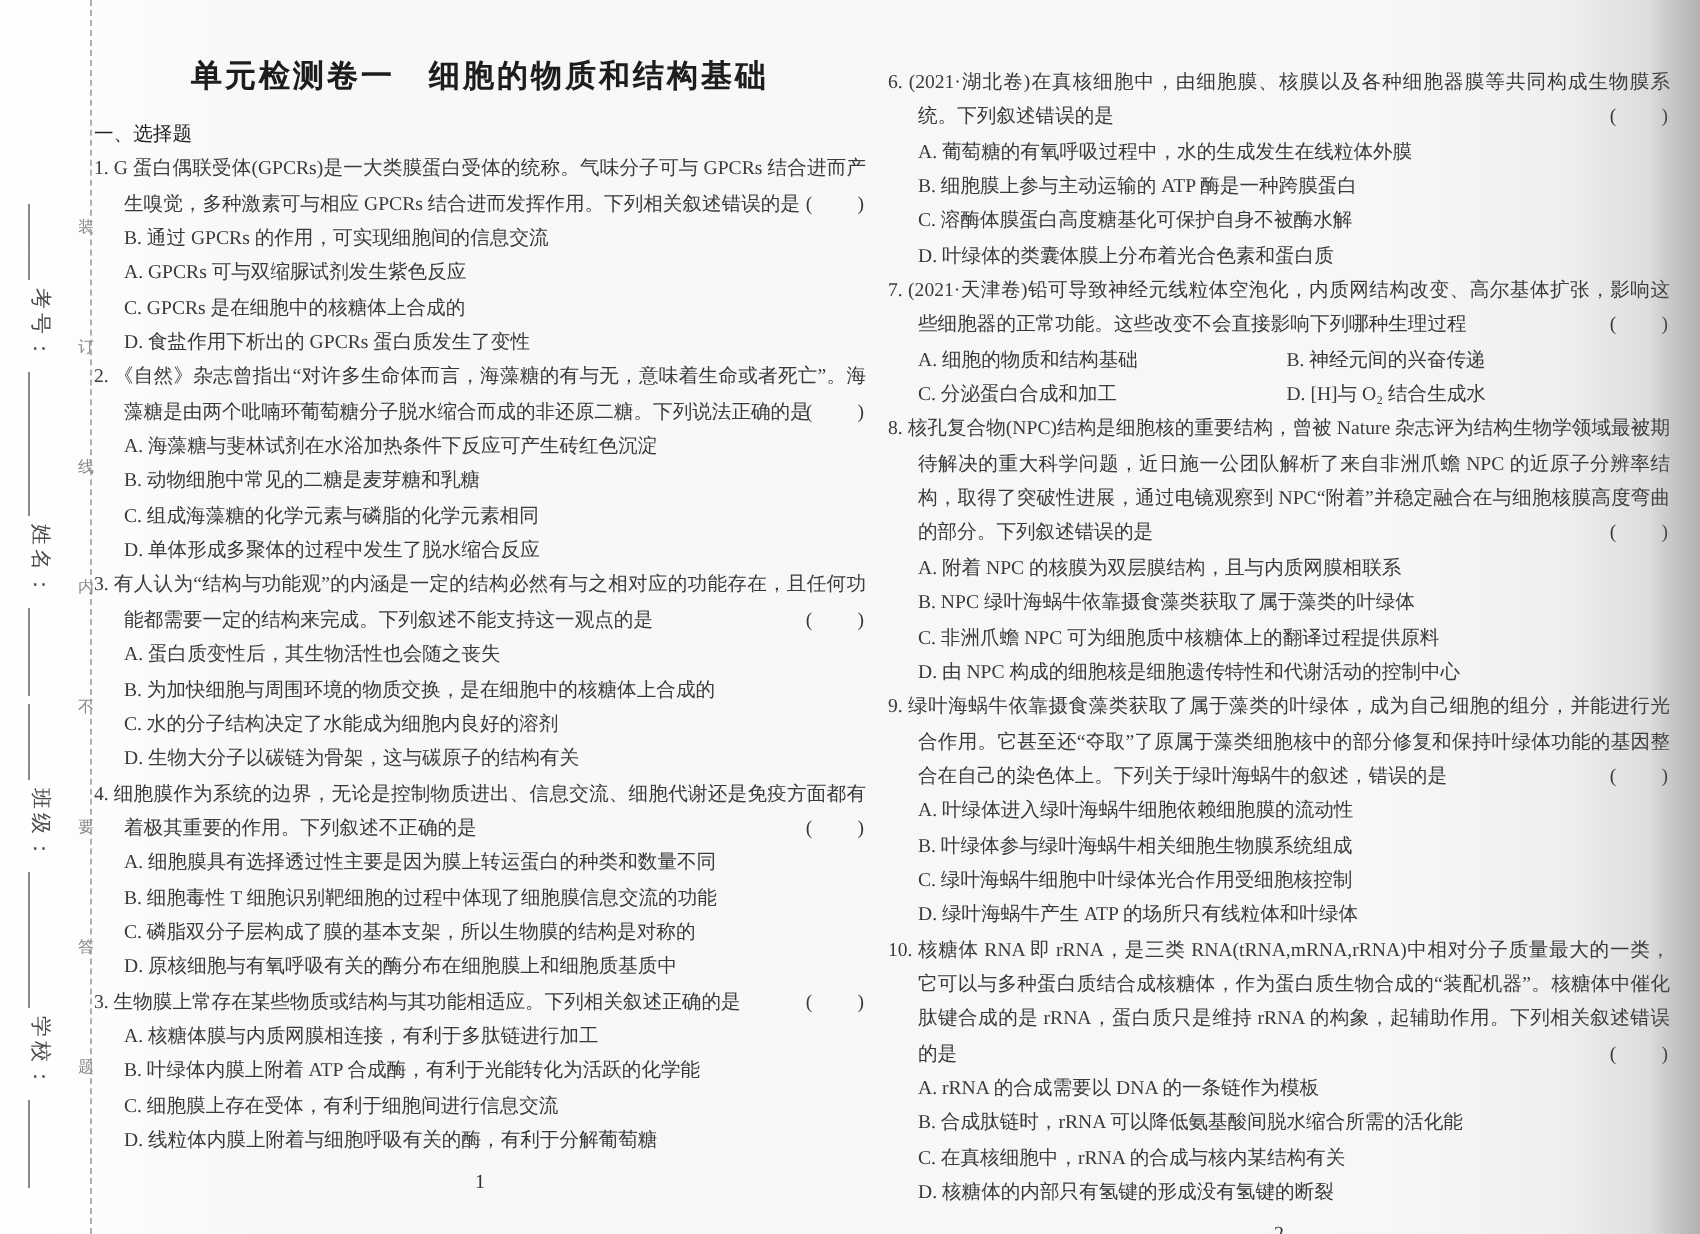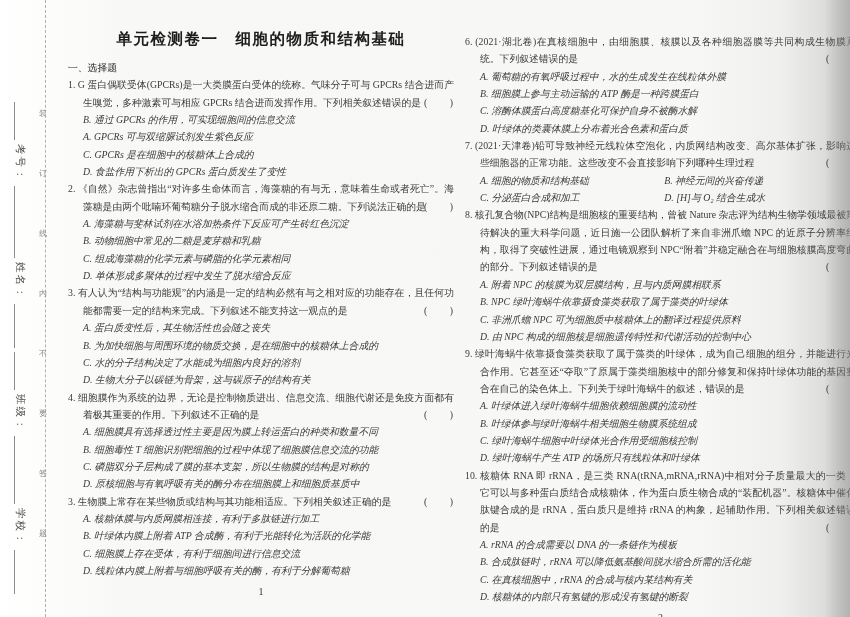--- a/index.html
+++ b/index.html
@@ -29,33 +29,33 @@
     border-left:1px solid #8a8a88;margin:4px 0;
     align-self:center;transform:translateX(-6px);
   }
   .seal-char{
     position:absolute;left:39px;font-size:8px;color:#8a8a88;line-height:8px;
   }
   
   .page{
     position:absolute;
     font-size:9.8px;line-height:17.35px;
-    text-align:justify;color:#3a3a3a;padding-left:21px;
+    text-align:justify;color:#3a3a3a;
   }
   #page1{left:47px;top:28px;width:386px;}
   #page2{left:444px;top:33px;width:391px;}
   .paper-title{
     text-align:center;font-weight:bold;color:#1d1d1d;
     font-size:15.5px;letter-spacing:1.5px;line-height:22px;
     margin-bottom:9px;text-align-last:center;
   }
   .section-head{font-weight:normal;color:#222;line-height:17.35px;text-align-last:left;}
   .question{padding-left:15px;text-indent:-15px;}
   .question .stem{text-indent:-15px;}
-  .opt{text-indent:0;font-style:italic;}
+  .opt{text-indent:0;}
   .opts.two-col{display:grid;grid-template-columns:49% 51%;}
   .bracket{float:right;letter-spacing:1px;color:#3a3a3a;}
   .page-num{text-align:center;text-align-last:center;margin-top:4px;font-size:10px;color:#333;}
   
   .edge-shadow{
     position:absolute;top:0;right:0;width:26px;height:617px;
     background:linear-gradient(to right,rgba(160,160,158,0),rgba(150,150,148,0.45));
     pointer-events:none;
   }
 </style>

